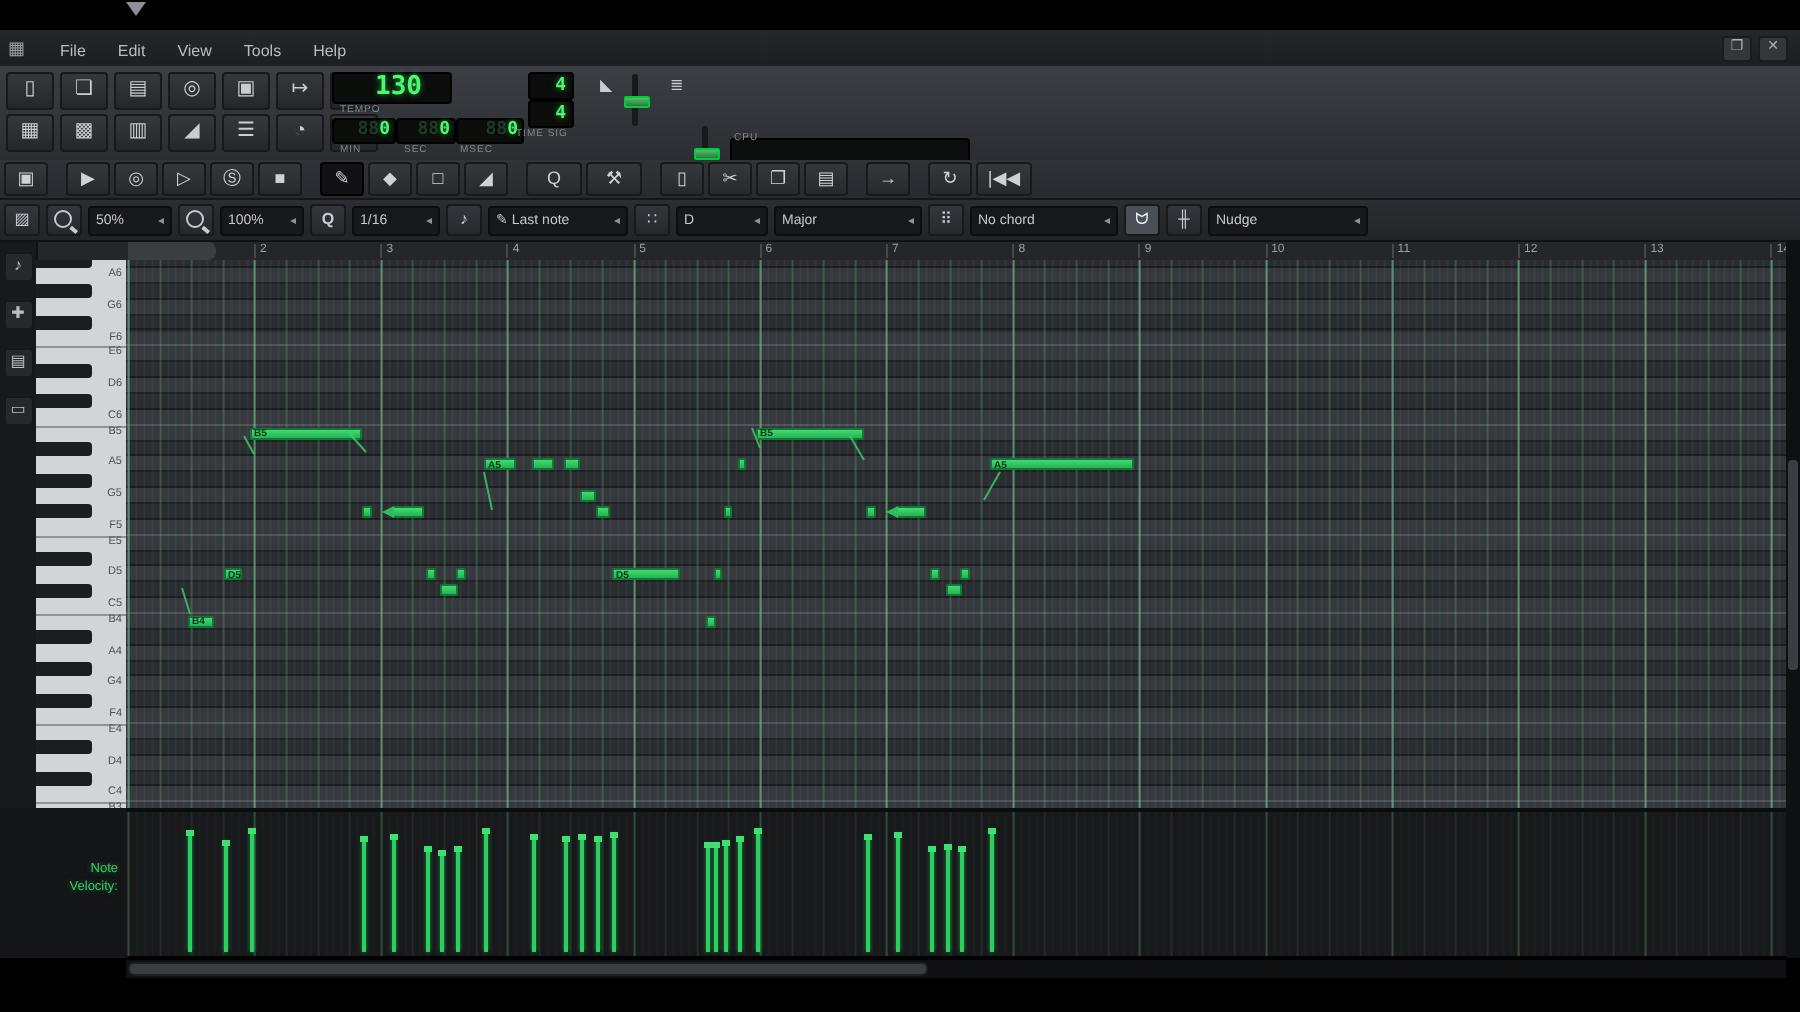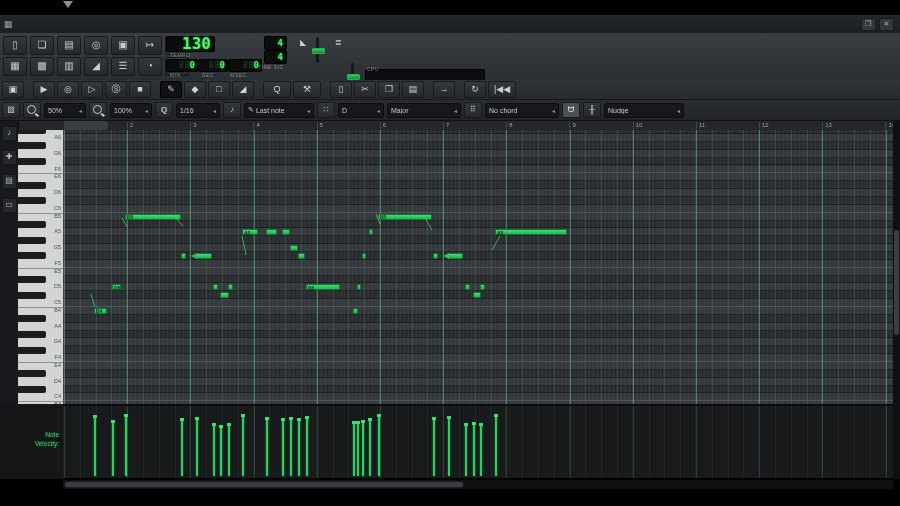--- a/index.html
+++ b/index.html
@@ -97,20 +97,21 @@
   svg.lines{position:absolute;left:0;top:0;pointer-events:none;}
   #sep405{left:0;top:404px;width:893px;height:2px;background:#0a0c0d;}
 </style>
 </head>
 <body>
 
 <div id="stage">
 
   <div id="menubar" class="abs">
     <span id="app-icon">▦</span>
+    <span id="menu-items"><span class="menu-item">File</span><span class="menu-item">Edit</span><span class="menu-item">View</span><span class="menu-item">Tools</span><span class="menu-item">Help</span></span>
     <div id="winbtns">
       <span class="winbtn">❐</span>
       <span class="winbtn">✕</span>
     </div>
   </div>
 
   <div id="toolbar" class="abs">
     <div class="btnrow" style="left:3px;top:3px;">
         <span class="tbtn">▯</span>
         <span class="tbtn">❏</span>
@@ -123,21 +124,21 @@
     <div class="btnrow" style="left:3px;top:24px;">
         <span class="tbtn">▦</span>
         <span class="tbtn">▩</span>
         <span class="tbtn">▥</span>
         <span class="tbtn">◢</span>
         <span class="tbtn">☰</span>
         <span class="tbtn">◔</span>
         <span class="tbtn">≡</span>
       </div>
 
-    <div class="abs lcdbox" style="left:166px;top:3px;width:44px;height:14px;font-size:16px;line-height:14px;padding-right:3px;">130</div>
+    <div class="abs lcdbox" style="left:166px;top:3px;width:44px;height:14px;font-size:13px;line-height:14px;padding-right:14px;">130</div>
     <div class="abs lcdlabel" style="left:170px;top:19px;">TEMPO</div>
     <div class="abs lcdbox" style="left:166px;top:26px;width:28px;height:11px;font-size:9px;line-height:11px;padding-right:2px;">
       <span class="lcdghost">88</span><span>0</span></div>
     <div class="abs lcdbox" style="left:198px;top:26px;width:26px;height:11px;font-size:9px;line-height:11px;padding-right:2px;">
       <span class="lcdghost">88</span><span>0</span></div>
     <div class="abs lcdbox" style="left:228px;top:26px;width:30px;height:11px;font-size:9px;line-height:11px;padding-right:2px;">
       <span class="lcdghost">88</span><span>0</span></div>
     <div class="abs lcdlabel" style="left:170px;top:39px;">MIN</div>
     <div class="abs lcdlabel" style="left:202px;top:39px;">SEC</div>
     <div class="abs lcdlabel" style="left:230px;top:39px;">MSEC</div>

